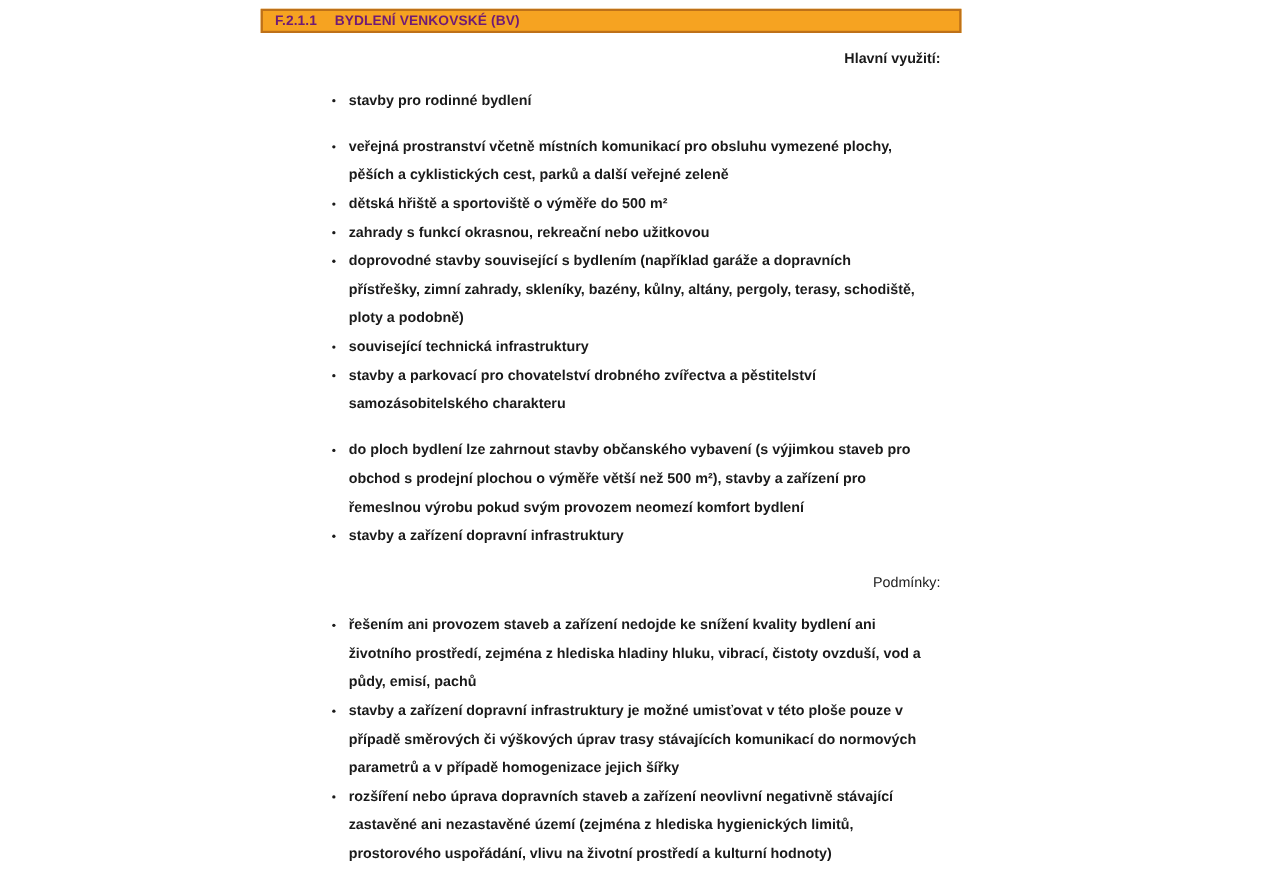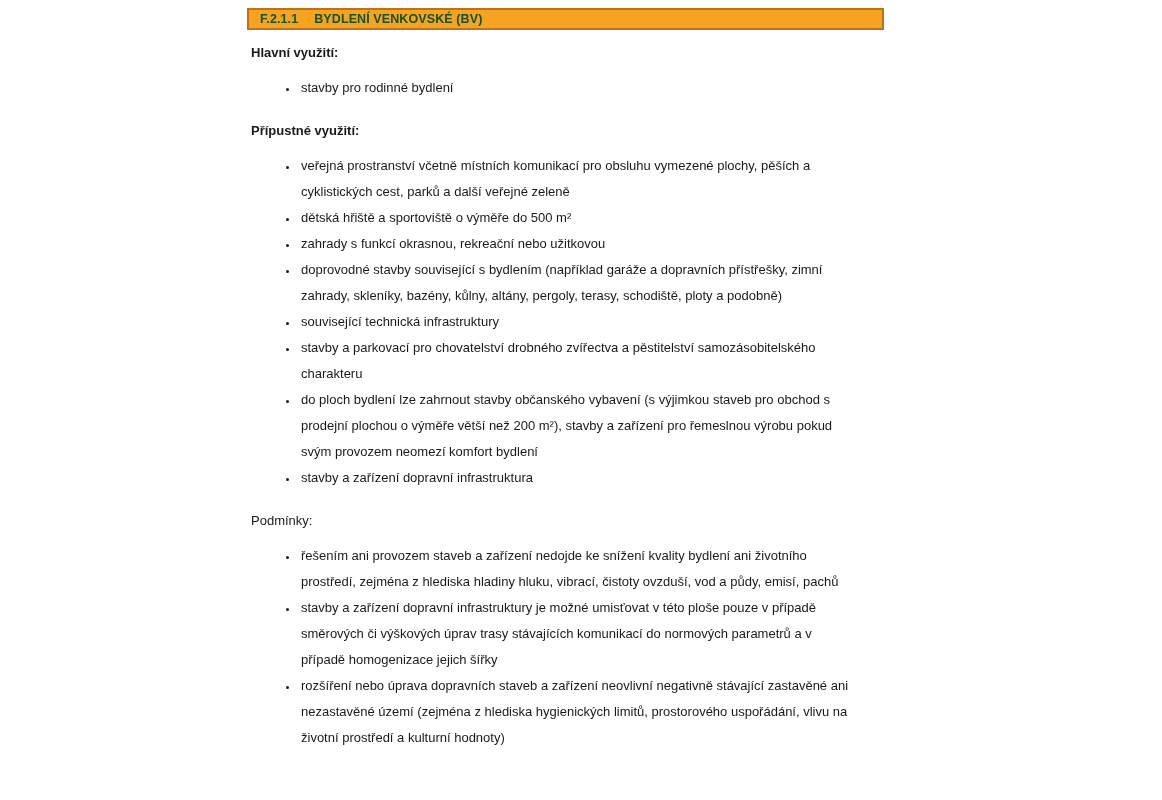--- a/index.html
+++ b/index.html
@@ -10,52 +10,54 @@
     color: #1a1a1a;
     overflow: hidden;
   }
   .page {
     position: relative;
     width: 1162px; height: 800px;
     background: #ffffff;
   }
   .header-bar {
     position: absolute;
-    left: 247px; top: 8px;
+    left: 237px; top: 8px;
     width: 637px; height: 22px;
     background: #F6A321;
     border: 2px solid #ef4444;
     display: flex;
     align-items: center;
     padding: 0 11px;
     font-size: 12.5px;
     font-weight: bold;
-    color: #14532d;
+    color: #701a75;
     letter-spacing: 0.1px;
   }
   .header-bar .code { margin-right: 16px; }
   .content {
     position: absolute;
     left: 251px; top: 44px;
     width: 604px;
     font-size: 13px;
     line-height: 26px;
   }
   .section-heading {
     font-size: 13px;
     font-weight: bold;
     line-height: 18px;
     margin: 21px 0 13px 0;
+    text-align: right;
   }
   .section:first-child .section-heading { margin-top: 0; }
   .section-heading.regular { font-weight: normal; }
   ul.items {
     list-style: disc outside;
     padding-left: 48px;
-    margin: 0;
+    margin: 16px;
+    font-weight: bold;
   }
   ul.items li {
     line-height: 26px;
     padding-left: 2px;
   }
   ul.items li::marker { font-size: 11px; }
 </style>
 </head>
 <body>
 
@@ -69,35 +71,34 @@
   <div class="content">
 
     <div class="section">
       <div class="section-heading">Hlavní využití:</div>
       <ul class="items">
         <li>stavby pro rodinné bydlení</li>
       </ul>
     </div>
 
     <div class="section">
-      <div class="section-heading">Přípustné využití:</div>
       <ul class="items">
         <li>veřejná prostranství včetně místních komunikací pro obsluhu vymezené plochy, pěších a cyklistických cest, parků a další veřejné zeleně</li>
         <li>dětská hřiště a sportoviště o výměře do 500 m²</li>
         <li>zahrady s funkcí okrasnou, rekreační nebo užitkovou</li>
         <li>doprovodné stavby související s bydlením (například garáže a dopravních přístřešky, zimní zahrady, skleníky, bazény, kůlny, altány, pergoly, terasy, schodiště, ploty a podobně)</li>
         <li>související technická infrastruktury</li>
         <li>stavby a parkovací pro chovatelství drobného zvířectva a pěstitelství samozásobitelského charakteru</li>
       </ul>
     </div>
 
     <div class="section">
       <ul class="items">
-        <li>do ploch bydlení lze zahrnout stavby občanského vybavení (s výjimkou staveb pro obchod s prodejní plochou o výměře větší než 200 m²), stavby a zařízení pro řemeslnou výrobu pokud svým provozem neomezí komfort bydlení</li>
-        <li>stavby a zařízení dopravní infrastruktura</li>
+        <li>do ploch bydlení lze zahrnout stavby občanského vybavení (s výjimkou staveb pro obchod s prodejní plochou o výměře větší než 500 m²), stavby a zařízení pro řemeslnou výrobu pokud svým provozem neomezí komfort bydlení</li>
+        <li>stavby a zařízení dopravní infrastruktury</li>
       </ul>
     </div>
 
     <div class="section">
       <div class="section-heading regular">Podmínky:</div>
       <ul class="items">
         <li>řešením ani provozem staveb a zařízení nedojde ke snížení kvality bydlení ani životního prostředí, zejména z hlediska hladiny hluku, vibrací, čistoty ovzduší, vod a půdy, emisí, pachů</li>
         <li>stavby a zařízení dopravní infrastruktury je možné umisťovat v této ploše pouze v případě směrových či výškových úprav trasy stávajících komunikací do normových parametrů a v případě homogenizace jejich šířky</li>
         <li>rozšíření nebo úprava dopravních staveb a zařízení neovlivní negativně stávající zastavěné ani nezastavěné území (zejména z hlediska hygienických limitů, prostorového uspořádání, vlivu na životní prostředí a kulturní hodnoty)</li>
       </ul>

